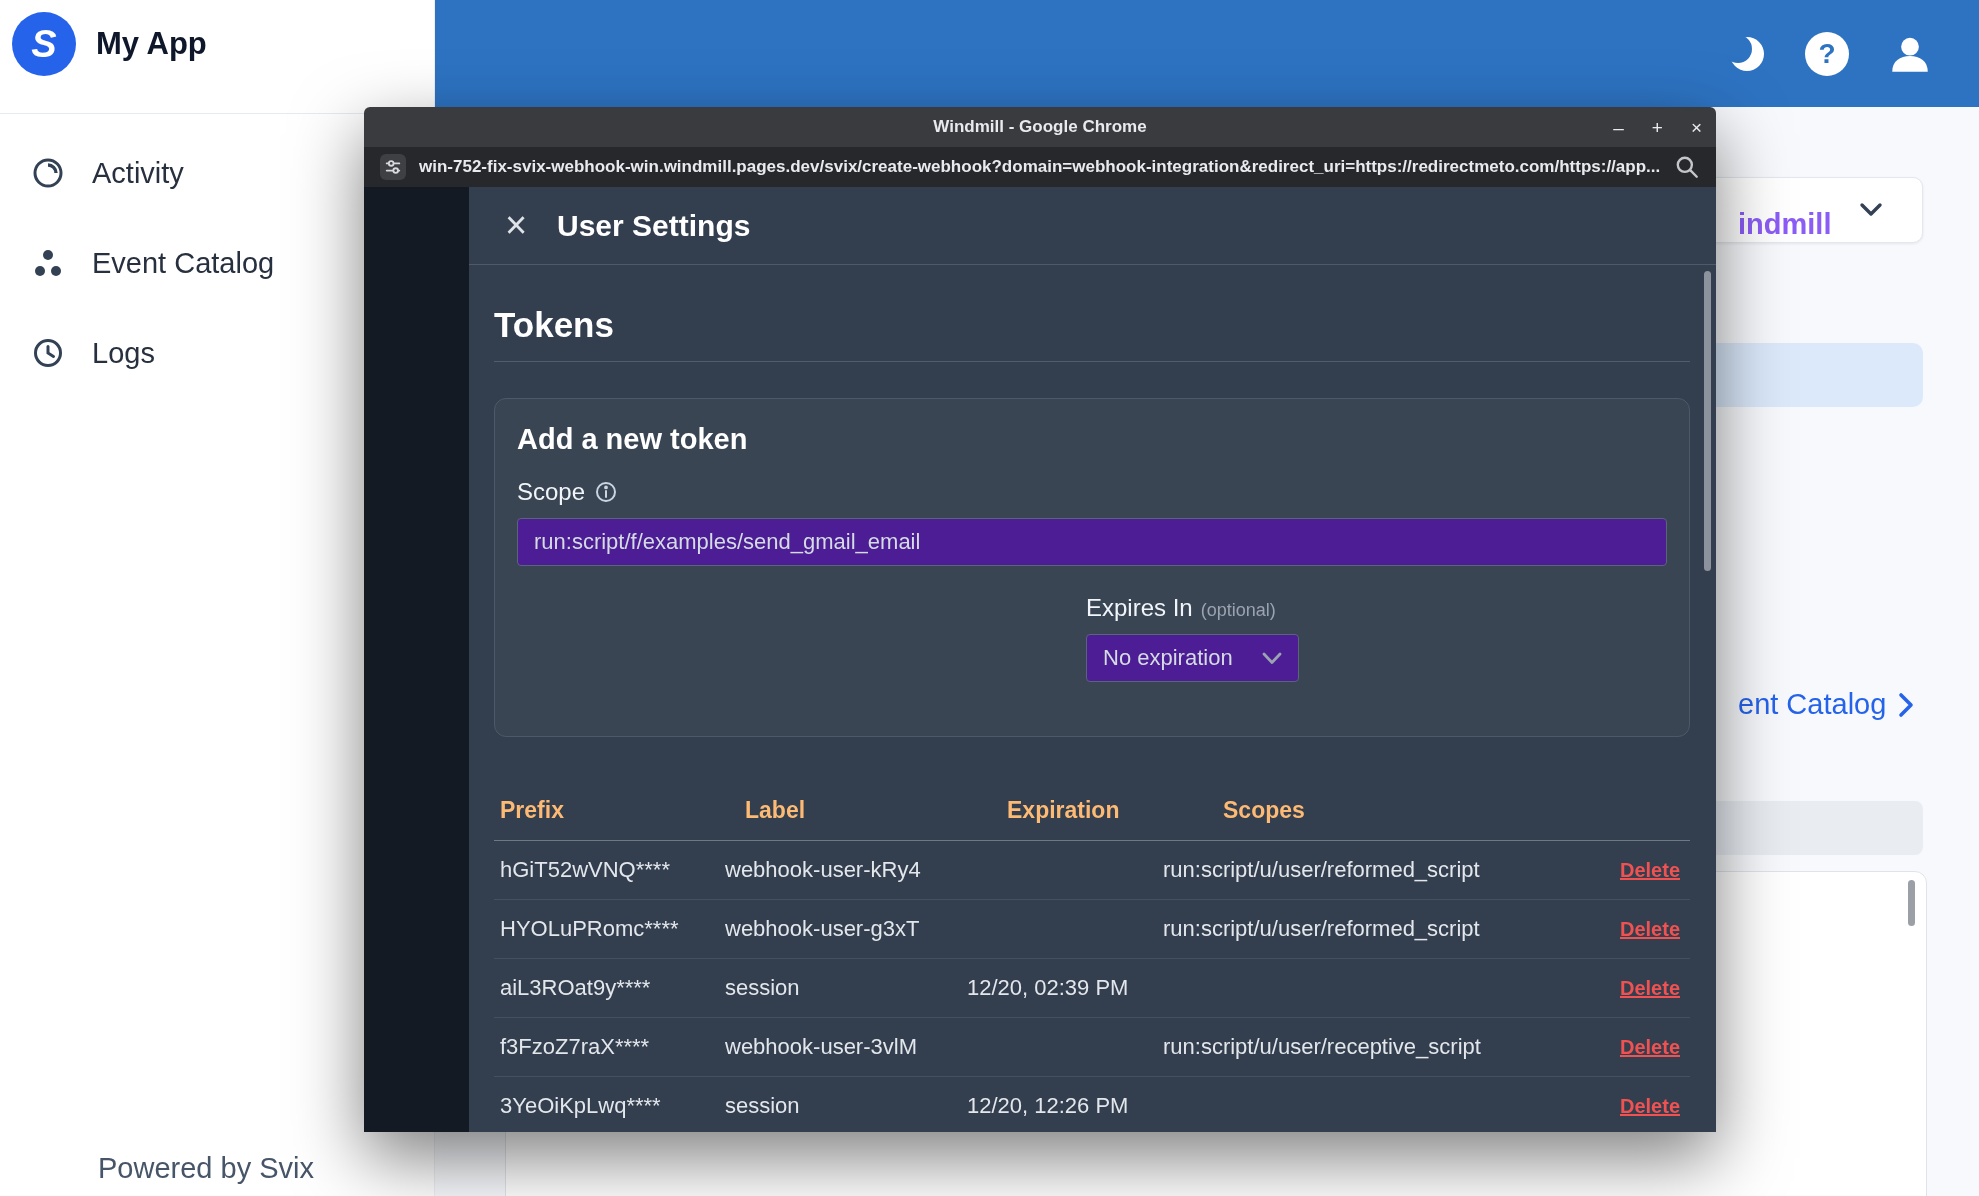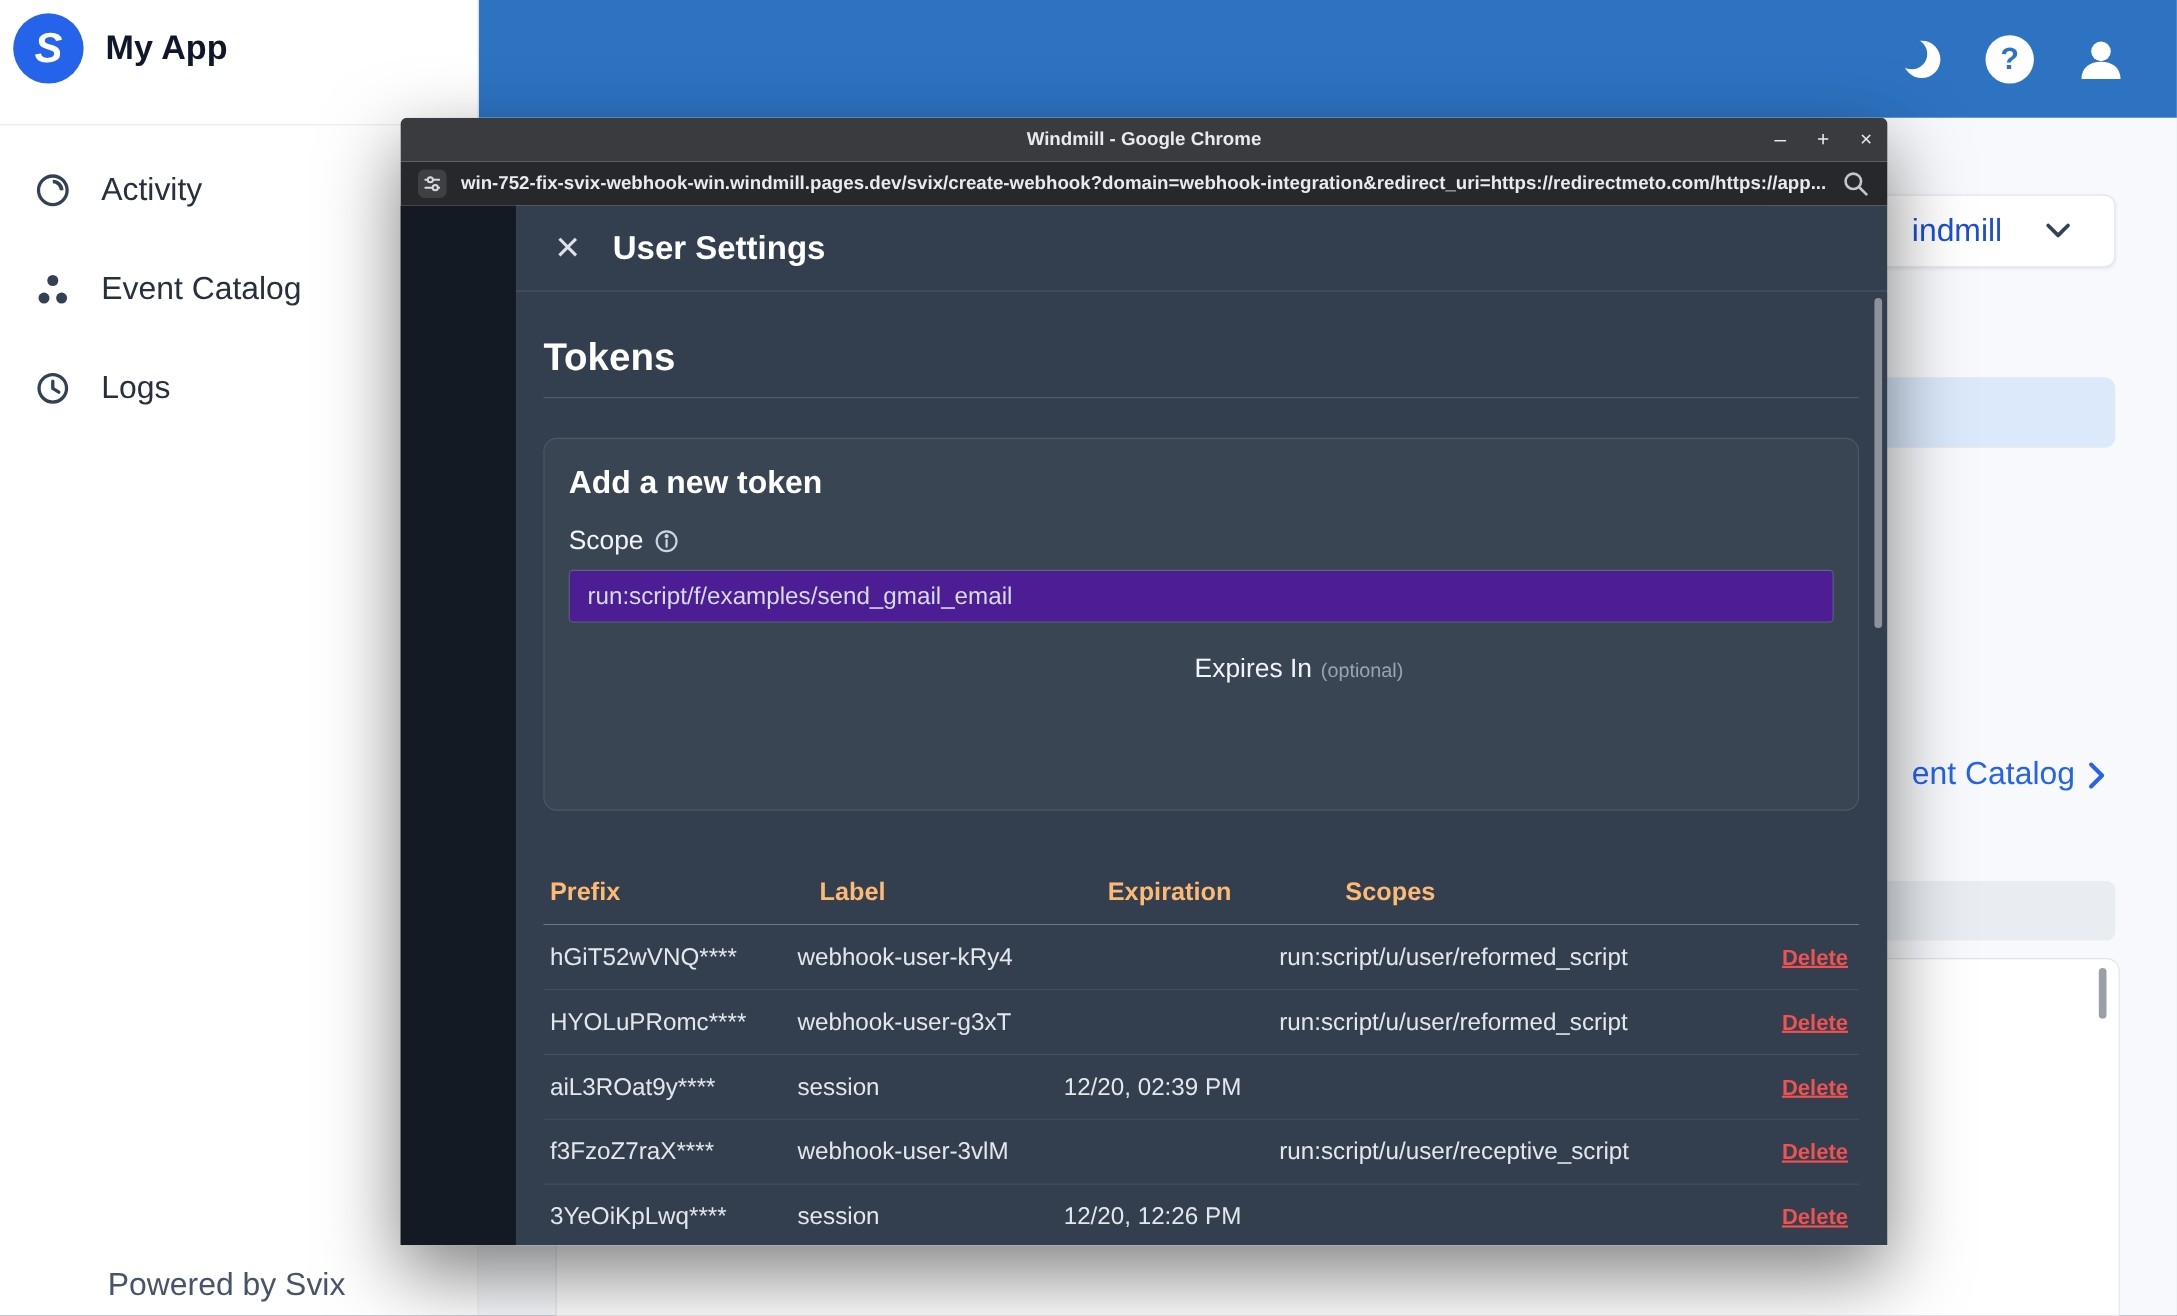--- a/index.html
+++ b/index.html
@@ -2,21 +2,21 @@
 <html><head>
 <meta charset="utf-8">
 <style>
   * { margin:0; padding:0; box-sizing:border-box; }
   html,body { width:1979px; height:1196px; overflow:hidden; }
   body { position:relative; font-family:"Liberation Sans", sans-serif; background:#f7f9fc; }
 
   
   .bg-region { position:absolute; left:435px; top:107px; width:1544px; height:1089px; background:#f7f9fc; z-index:1; }
   .bg-select { position:absolute; left:1600px; top:177px; width:323px; height:66px; background:#fff; border:1px solid #e3e8ee; border-radius:10px; box-shadow:0 1px 3px rgba(16,24,40,.08); z-index:2; cursor:pointer; }
-  .bg-select .val { position:absolute; left:137px; top:16px; font-size:29px; font-weight:400; color:#1d4ed8; }
+  .bg-select .val { position:absolute; left:137px; top:30px; font-size:29px; font-weight:700; color:#8b5cf6; }
   .bg-select svg { position:absolute; left:258px; top:24px; }
   .bg-banner { position:absolute; left:1600px; top:343px; width:323px; height:64px; background:#dbe9fb; border-radius:10px; z-index:2; }
   .bg-link { position:absolute; left:1738px; top:688px; display:flex; align-items:center; gap:12px; color:#2563eb; font-size:29px; z-index:2; cursor:pointer; }
   .bg-grayrow { position:absolute; left:1600px; top:801px; width:323px; height:54px; background:#e9edf2; border-radius:8px; z-index:2; }
   .bg-panel { position:absolute; left:505px; top:871px; width:1422px; height:360px; background:#fff; border:1px solid #e0e4ea; border-radius:12px; z-index:2; }
   .bg-panel-scroll { position:absolute; left:1908px; top:880px; width:7px; height:46px; background:#9aa0a6; border-radius:4px; z-index:2; }
 
   
   .top-header { position:absolute; left:435px; top:0; width:1544px; height:107px; background:#2d73c2; z-index:2; }
   .header-icons { position:absolute; right:46px; top:0; height:107px; display:flex; align-items:center; gap:38px; }
@@ -209,20 +209,26 @@
                 <circle cx="11" cy="6.4" r="0.9" fill="#cbd5e1"></circle>
               </svg>
           </div>
           <div class="text-input scope-input">run:script/f/examples/send_gmail_email</div>
 
           <div class="fields-row">
             <div class="expires-group">
               <div class="field-label">
                 <span>Expires In</span><span class="opt">(optional)</span>
               </div>
+              <div class="text-input select-box">
+                <span>No expiration</span>
+                <svg width="20" height="13" viewBox="0 0 20 13" fill="none">
+                    <path d="M2 2 L10 10.5 L18 2" stroke="#9aa3b0" stroke-width="2.8" stroke-linecap="round" stroke-linejoin="round"></path>
+                  </svg>
+              </div>
             </div>
           </div>
         </div>
 
         <div class="token-table">
           <div class="t-row t-head">
             <div class="cell">Prefix</div>
             <div class="cell">Label</div>
             <div class="cell">Expiration</div>
             <div class="cell">Scopes</div>

